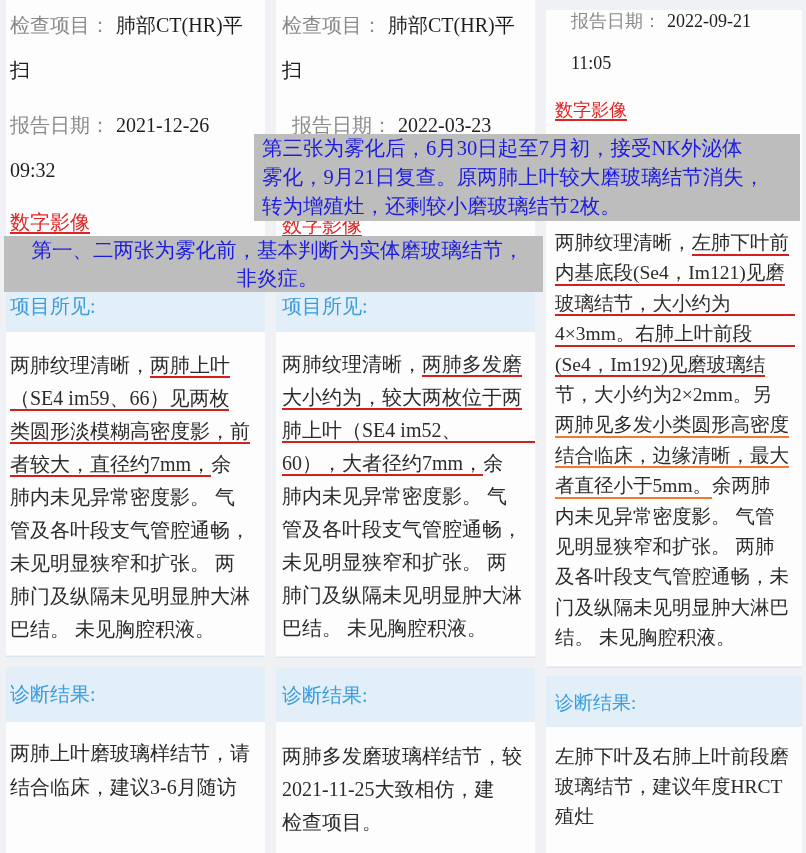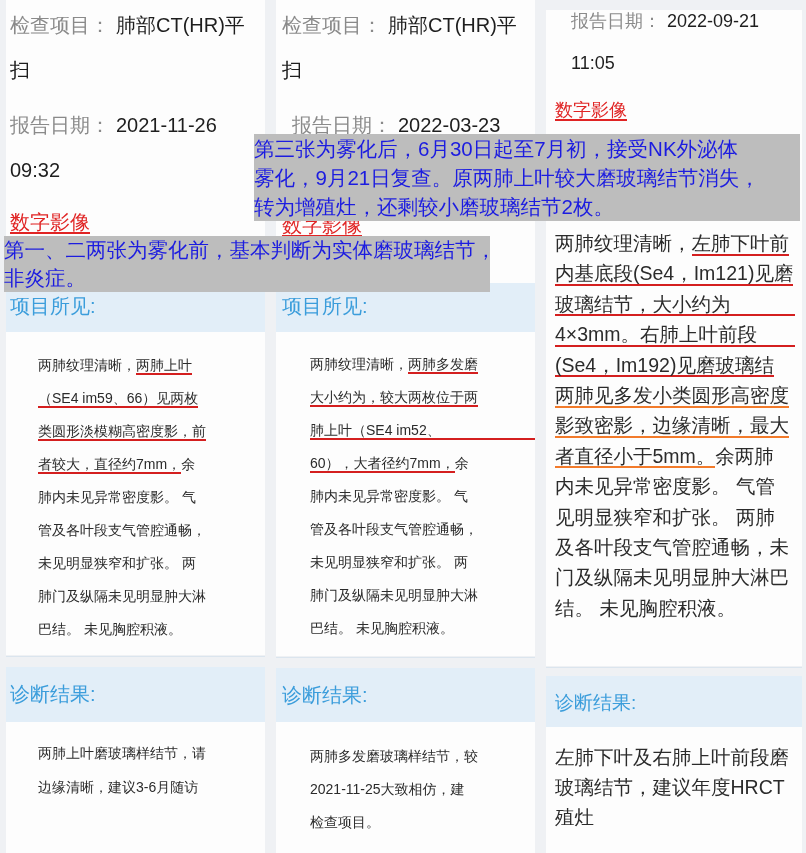--- a/index.html
+++ b/index.html
@@ -15,21 +15,21 @@
     --section_header_text: #3b9ddb;
     --separator: #dbe5ee;
     --annotation_bg: #bdbdbd;
     --annotation_text: #1c1ce0;
   }
   * { box-sizing: border-box; margin: 0; padding: 0; }
   html, body { width: 806px; height: 853px; overflow: hidden; background: var(--page_bg); }
   .page {
     position: relative; width: 806px; height: 853px; overflow: hidden;
     background: var(--page_bg);
-    font-family: Liberation Sans, sans-serif;
+    font-family: Liberation Serif, serif;
     color: var(--body_text);
   }
   .col { position: absolute; top: 0; height: 853px; overflow: hidden; }
   .col1 { left: 6px; width: 259px; }
   .col2 { left: 276px; width: 259px; }
   .col3 { left: 546px; width: 256px; }
 
   .blk { position: absolute; left: 0; right: 0; }
   .white { background: var(--card_bg); }
   .sep { position: absolute; left: 0; right: 0; height: 1px; background: var(--separator); }
@@ -51,31 +51,31 @@
   .sec-head {
     position: absolute; left: 0; right: 0;
     background: var(--section_header_bg); color: var(--section_header_text);
     font-size: 20px; white-space: nowrap;
   }
   .col3 .sec-head { font-size: 19px; }
   .sec-head span { position: absolute; top: 0; }
 
   .lines { position: absolute; white-space: nowrap; }
   .lines .line { height: var(--lh); line-height: var(--lh); }
-  .f21 { font-size: 14px; margin-left: 28px; }
+  .f21 { font-size: 20px; }
   .f195 { font-size: 19.5px; }
 
   .mk { display: inline-block; line-height: 1.06; border-bottom: 2.5px solid transparent; vertical-align: baseline; }
   .mk-red { border-bottom-color: var(--underline_red); }
   .mk-orange { border-bottom-color: var(--underline_orange); }
   .mk-fill { width: 100%; }
 
   .anno {
     position: absolute; background: var(--annotation_bg); color: var(--annotation_text);
-    font-size: 20.5px; white-space: nowrap; padding-left: 0; overflow: visible; z-index: 10;
+    font-size: 20.5px; white-space: nowrap; padding-left: 8px; overflow: visible; z-index: 10;
   }
   .anno .line { height: var(--lh); line-height: var(--lh); }
 </style>
 </head>
 <body>
 
 <div class="page">
 
   <section class="col col1">
     <div class="blk white" style="top:0;height:283px;"></div>
@@ -84,21 +84,21 @@
       <div class="mline">
         <span class="mlabel">检查项目：</span><span class="mval">肺部CT(HR)平</span>
       </div>
       <div class="mline">
         <span class="mval wrap">扫</span>
       </div>
     </div>
 
     <div class="meta" style="top:103px;left:4px;">
       <div class="mline">
-        <span class="mlabel">报告日期：</span><span class="mval">2021-11-26</span>
+        <span class="mlabel">报告日期：</span><span class="mval">2021-12-26</span>
       </div>
       <div class="mline">
         <span class="mval wrap">09:32</span>
       </div>
     </div>
 
     <a class="img-link" style="top:202px;left:4px;">数字影像</a>
 
     <div class="sec-head" style="top:283px;height:49px;">
       <span style="left:4px;line-height:46px;">项目所见:</span>
@@ -117,21 +117,21 @@
       </div>
 
     <div class="sep" style="top:656px;"></div>
 
     <div class="sec-head" style="top:667px;height:55px;">
       <span style="left:4px;line-height:55px;">诊断结果:</span>
     </div>
     <div class="blk white" style="top:722px;height:131px;"></div>
     <div class="lines f21" style="top:736px;left:4px;width:255px;--lh:34px;">
         <div class="line"><span>两肺上叶磨玻璃样结节，请</span></div>
-        <div class="line"><span>边缘清晰，建议3-6月随访</span></div>
+        <div class="line"><span>结合临床，建议3-6月随访</span></div>
       </div>
   </section>
 
   <section class="col col2">
     <div class="blk white" style="top:0;height:283px;"></div>
 
     <div class="meta" style="top:3px;left:6px;">
       <div class="mline">
         <span class="mlabel">检查项目：</span><span class="mval">肺部CT(HR)平</span>
       </div>
@@ -190,22 +190,23 @@
     </div>
 
     <a class="img-link" style="top:90px;left:9px;">数字影像</a>
 
     <div class="lines f195" style="top:228px;left:9px;width:240px;--lh:30.4px;">
         <div class="line"><span>两肺纹理清晰，</span><span class="mk mk-red">左肺下叶前</span></div>
         <div class="line"><span class="mk mk-red">内基底段(Se4，Im121)见磨</span></div>
         <div class="line"><span class="mk mk-red mk-fill">玻璃结节，大小约为</span></div>
         <div class="line"><span class="mk mk-red mk-fill">4×3mm。右肺上叶前段</span></div>
         <div class="line"><span class="mk mk-red">(Se4，Im192)见磨玻璃结</span></div>
+        <div class="line"><span>节，大小约为2×2mm。另</span></div>
         <div class="line"><span class="mk mk-orange">两肺见多发小类圆形高密度</span></div>
-        <div class="line"><span class="mk mk-orange">影致密影，边缘清晰，最大</span></div>
+        <div class="line"><span class="mk mk-orange">结合临床，边缘清晰，最大</span></div>
         <div class="line"><span class="mk mk-orange">者直径小于5mm。</span><span>余两肺</span></div>
         <div class="line"><span>内未见异常密度影。 气管</span></div>
         <div class="line"><span>见明显狭窄和扩张。 两肺</span></div>
         <div class="line"><span>及各叶段支气管腔通畅，未</span></div>
         <div class="line"><span>门及纵隔未见明显肿大淋巴</span></div>
         <div class="line"><span>结。 未见胸腔积液。</span></div>
       </div>
 
     <div class="sep" style="top:667px;"></div>
 
@@ -218,17 +219,17 @@
         <div class="line"><span>玻璃结节，建议年度HRCT</span></div>
         <div class="line"><span>殖灶</span></div>
       </div>
   </section>
 
   <div class="anno" style="left:254px;top:134px;width:546px;height:87px;--lh:29px;">
       <div class="line"><span>第三张为雾化后，6月30日起至7月初，接受NK外泌体</span></div>
       <div class="line"><span>雾化，9月21日复查。原两肺上叶较大磨玻璃结节消失，</span></div>
       <div class="line"><span>转为增殖灶，还剩较小磨玻璃结节2枚。</span></div>
     </div>
-  <div class="anno" style="left:4px;top:236px;width:486px;height:56px;--lh:28px;">
+  <div class="anno" style="left:4px;top:236px;width:539px;height:56px;text-align:center;--lh:28px;">
       <div class="line"><span>第一、二两张为雾化前，基本判断为实体磨玻璃结节，</span></div>
       <div class="line"><span>非炎症。</span></div>
     </div>
 </div>
 
 </body></html>

